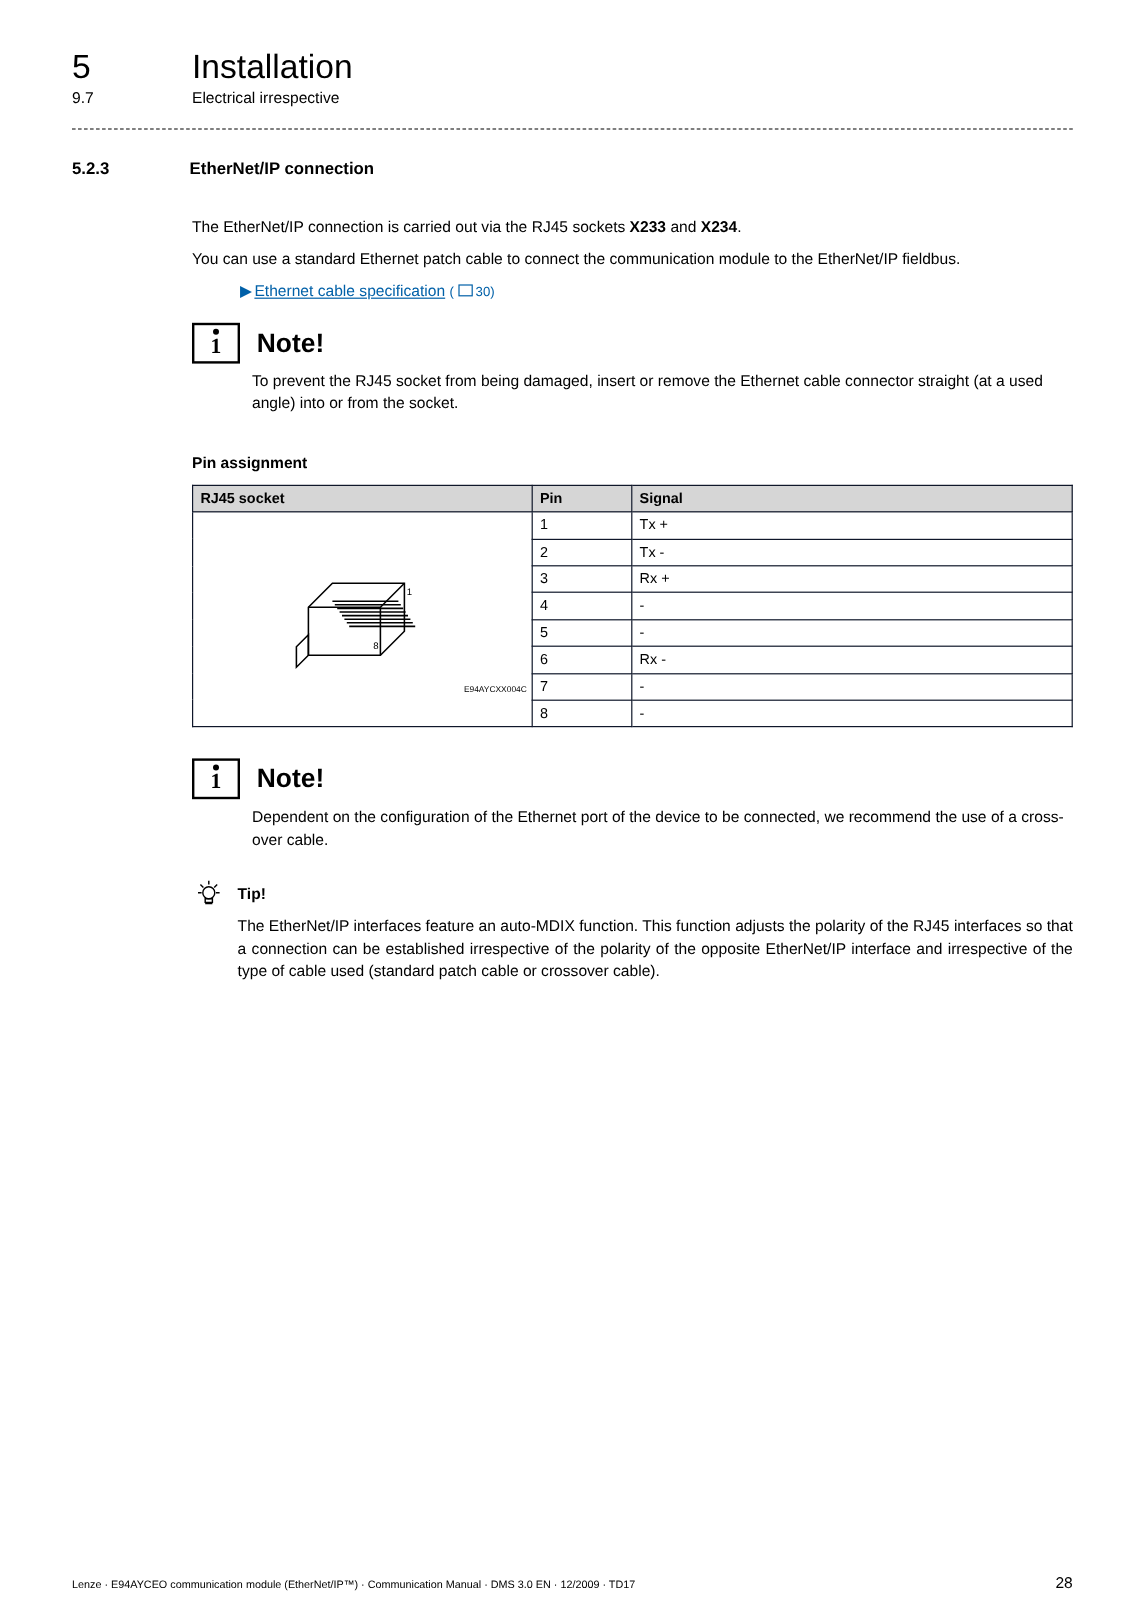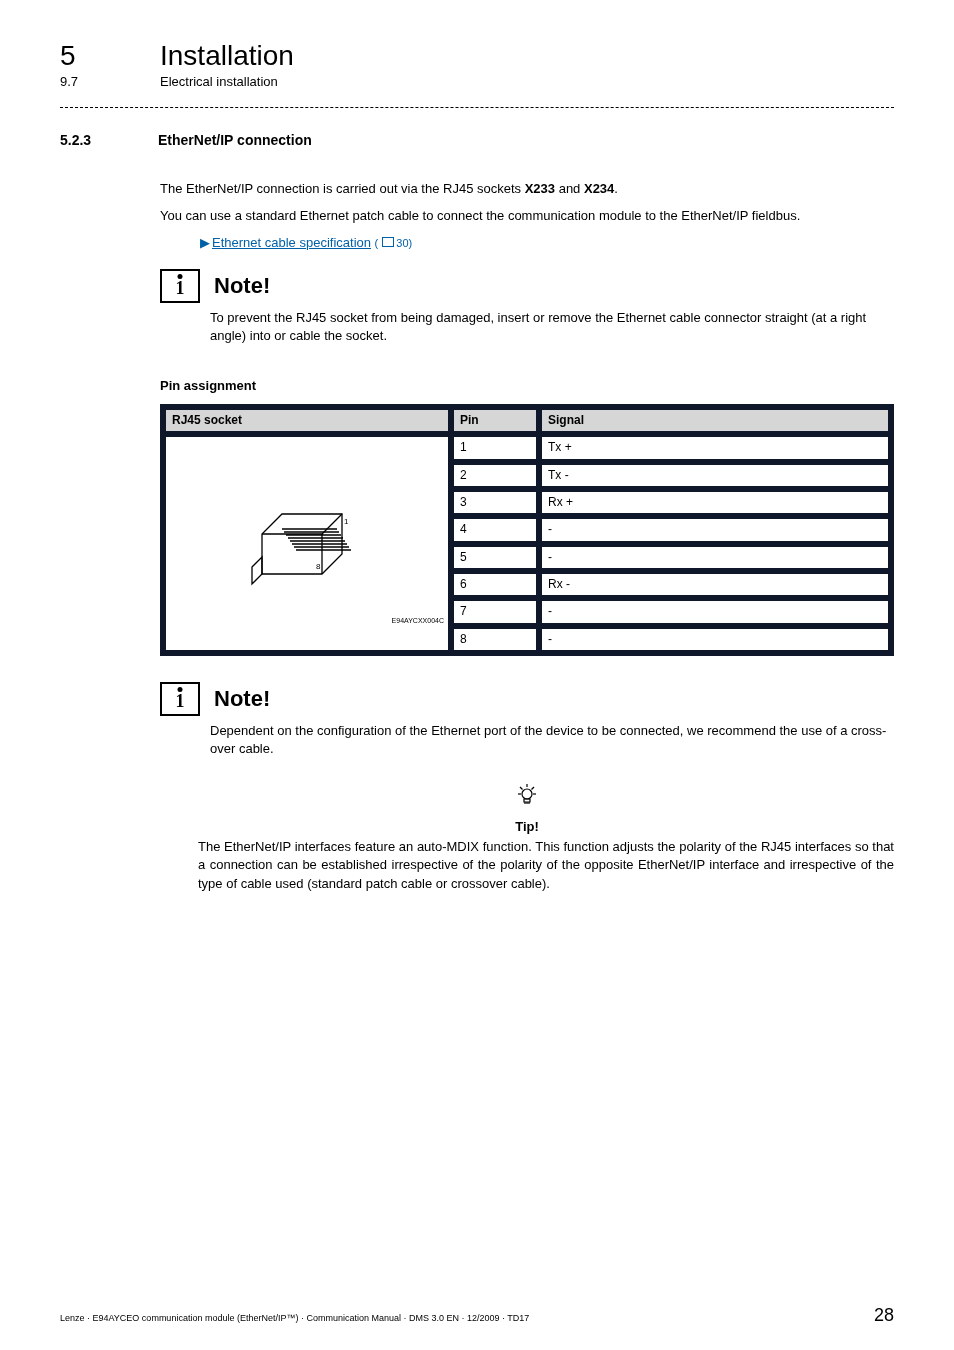--- a/index.html
+++ b/index.html
@@ -152,21 +152,21 @@
     font-weight: bold;
     font-size: 13px;
     margin: 18px 0 8px 0;
   }
   table.pin-table {
     border-collapse: collapse;
     width: 100%;
     font-size: 12px;
   }
   table.pin-table th, table.pin-table td {
-    border: 6px solid #0f172a;
+    border: 1px solid #0f172a;
     padding: 2px 6px;
     text-align: left;
     vertical-align: middle;
   }
   table.pin-table th {
     background: #d6d6d6;
     font-weight: bold;
   }
   .socket-cell {
     text-align: center;
@@ -189,21 +189,20 @@
   }
   .tip-block {
     margin-left: 100px;
     margin-top: 22px;
   }
   .tip-head {
     display: flex;
     align-items: center;
     gap: 10px;
     margin-bottom: 4px;
-    flex-direction: column;
   }
   .tip-label {
     font-size: 13px;
     font-weight: bold;
   }
   .tip-text {
     margin-left: 38px;
     font-size: 13px;
     line-height: 1.45;
     text-align: justify;
@@ -213,36 +212,36 @@
     left: 60px;
     right: 60px;
     bottom: 24px;
     display: flex;
     justify-content: space-between;
     align-items: baseline;
     font-size: 9px;
     color: #000;
   }
   .footer .pagenum {
-    font-size: 18px;
+    font-size: 13px;
     text-align: right;
   }
 </style>
 </head>
 <body>
 
 <div class="page">
 
   <div class="header-row">
     <div class="chap-num">5</div>
     <div class="chap-title">Installation</div>
   </div>
   <div class="sub-row">
     <div class="sub-num">9.7</div>
-    <div class="sub-title">Electrical installation</div>
+    <div class="sub-title">Electrical irrespective</div>
   </div>
 
   <hr class="dash-line">
 
   <div class="sec-row">
     <div class="sec-num">5.2.3</div>
     <div class="sec-title">EtherNet/IP connection</div>
   </div>
 
   <div class="body-block">
@@ -257,21 +256,21 @@
   </div>
 
   <div class="note-block">
     <div class="note-head">
       <div class="note-icon">
         <span class="dot"></span>
           <span class="stem">1</span>
       </div>
       <div class="note-label">Note!</div>
     </div>
-    <div class="note-text">To prevent the RJ45 socket from being damaged, insert or remove the Ethernet cable connector straight (at a right angle) into or cable the socket.</div>
+    <div class="note-text">To prevent the RJ45 socket from being damaged, insert or remove the Ethernet cable connector straight (at a used angle) into or from the socket.</div>
   </div>
 
   <div class="body-block">
     <div class="pin-heading">Pin assignment</div>
     <table class="pin-table">
       <thead>
         <tr>
           <th>RJ45 socket</th>
           <th style="width:70px;">Pin</th>
           <th>Signal</th>

